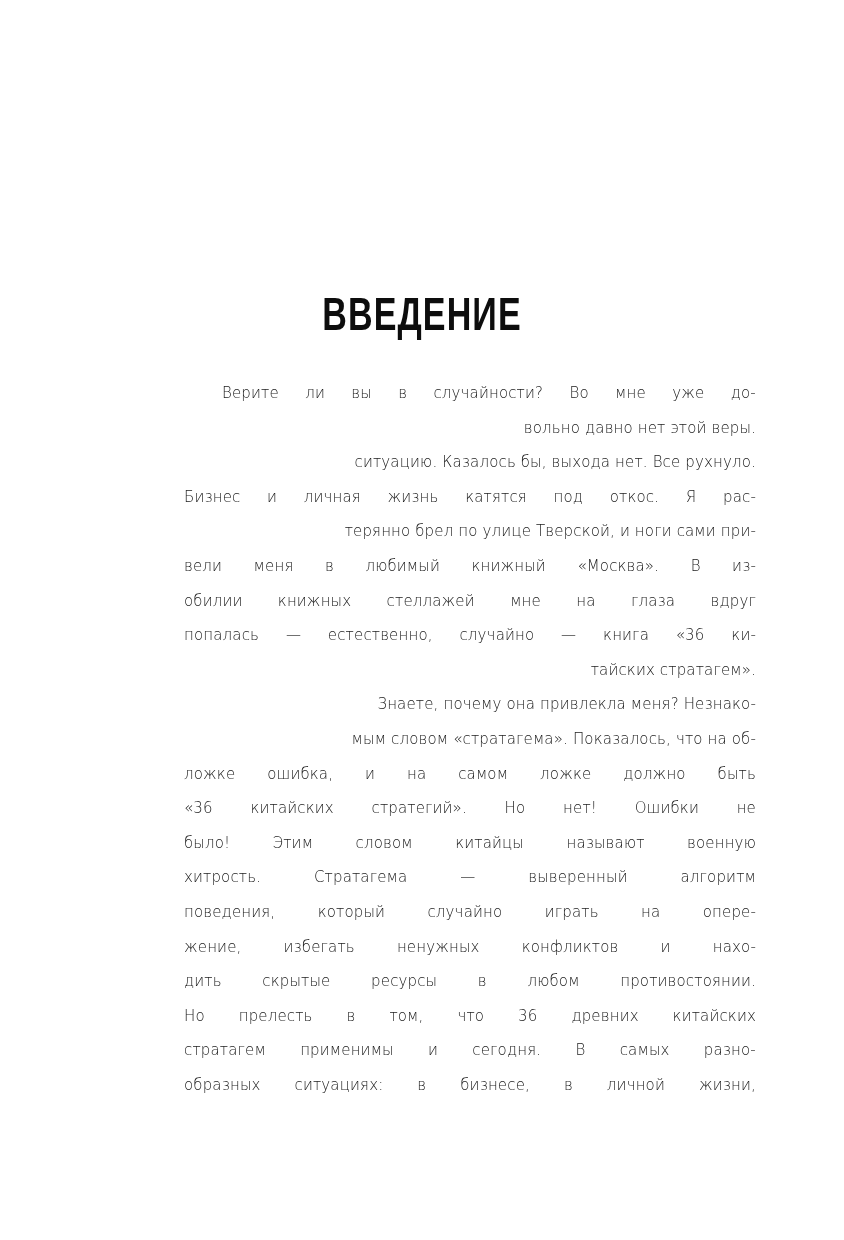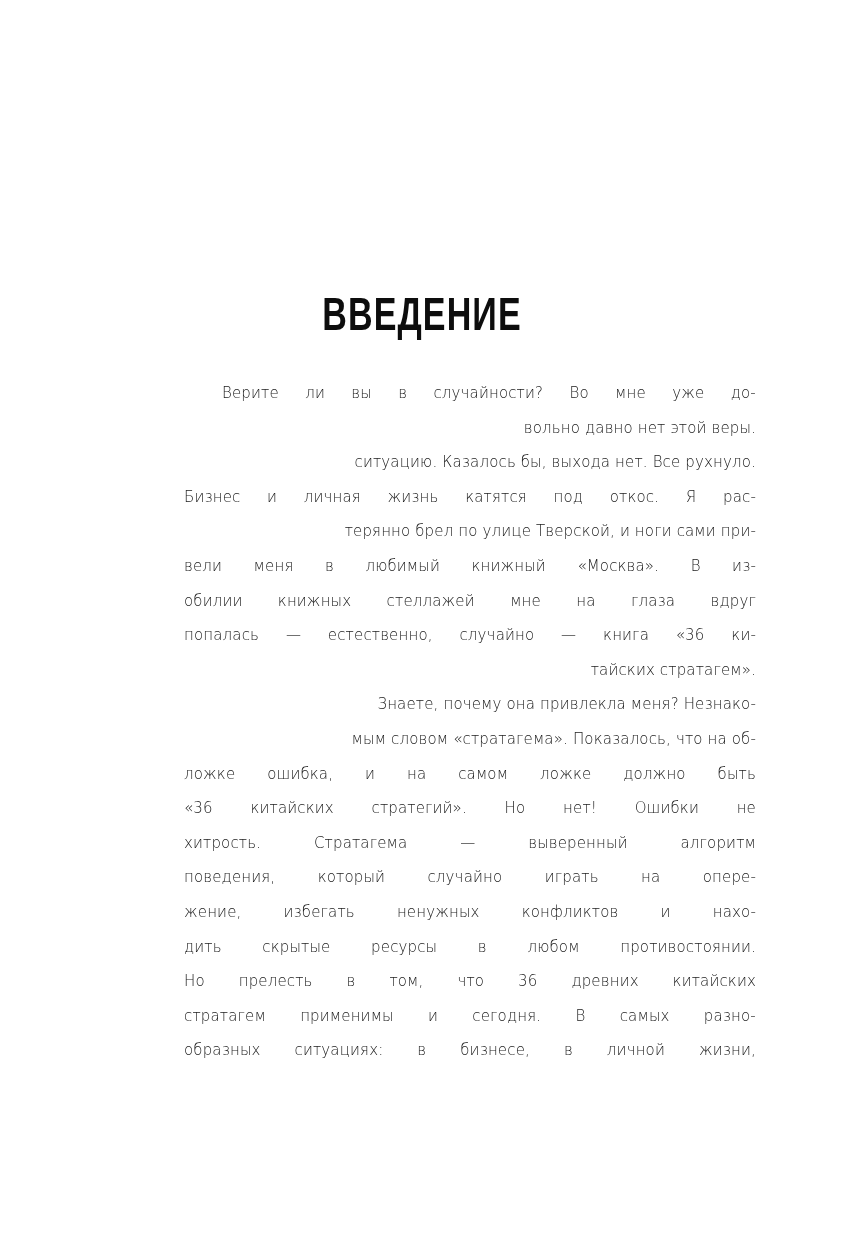--- a/index.html
+++ b/index.html
@@ -104,20 +104,21 @@
         <div class="line justify"><span class="w">вели</span><span class="w">меня</span><span class="w">в</span><span class="w">любимый</span><span class="w">книжный</span><span class="w">«Москва».</span><span class="w">В</span><span class="w hyph">из-</span></div>
         <div class="line justify"><span class="w">обилии</span><span class="w">книжных</span><span class="w">стеллажей</span><span class="w">мне</span><span class="w">на</span><span class="w">глаза</span><span class="w">вдруг</span></div>
         <div class="line justify"><span class="w">попалась</span><span class="w">—</span><span class="w">естественно,</span><span class="w">случайно</span><span class="w">—</span><span class="w">книга</span><span class="w">«36</span><span class="w hyph">ки-</span></div>
         <div class="line flush"><span class="w">тайских стратагем».</span></div>
       </div>
       <div class="paragraph">
         <div class="line flush indent"><span class="w hyph">Знаете, почему она привлекла меня? Незнако-</span></div>
         <div class="line flush"><span class="w hyph">мым словом «стратагема». Показалось, что на об-</span></div>
         <div class="line justify"><span class="w">ложке</span><span class="w">ошибка,</span><span class="w">и</span><span class="w">на</span><span class="w">самом</span><span class="w">ложке</span><span class="w">должно</span><span class="w">быть</span></div>
         <div class="line justify"><span class="w">«36</span><span class="w">китайских</span><span class="w">стратегий».</span><span class="w">Но</span><span class="w">нет!</span><span class="w">Ошибки</span><span class="w">не</span></div>
+        <div class="line justify"><span class="w">было!</span><span class="w">Этим</span><span class="w">словом</span><span class="w">китайцы</span><span class="w">называют</span><span class="w">военную</span></div>
         <div class="line justify"><span class="w">хитрость.</span><span class="w">Стратагема</span><span class="w">—</span><span class="w">выверенный</span><span class="w">алгоритм</span></div>
         <div class="line justify"><span class="w">поведения,</span><span class="w">который</span><span class="w">случайно</span><span class="w">играть</span><span class="w">на</span><span class="w hyph">опере-</span></div>
         <div class="line justify"><span class="w">жение,</span><span class="w">избегать</span><span class="w">ненужных</span><span class="w">конфликтов</span><span class="w">и</span><span class="w hyph">нахо-</span></div>
         <div class="line justify"><span class="w">дить</span><span class="w">скрытые</span><span class="w">ресурсы</span><span class="w">в</span><span class="w">любом</span><span class="w">противостоянии.</span></div>
         <div class="line justify"><span class="w">Но</span><span class="w">прелесть</span><span class="w">в</span><span class="w">том,</span><span class="w">что</span><span class="w">36</span><span class="w">древних</span><span class="w">китайских</span></div>
         <div class="line justify"><span class="w">стратагем</span><span class="w">применимы</span><span class="w">и</span><span class="w">сегодня.</span><span class="w">В</span><span class="w">самых</span><span class="w hyph">разно-</span></div>
         <div class="line justify"><span class="w">образных</span><span class="w">ситуациях:</span><span class="w">в</span><span class="w">бизнесе,</span><span class="w">в</span><span class="w">личной</span><span class="w">жизни,</span></div>
       </div>
     </div>
 

